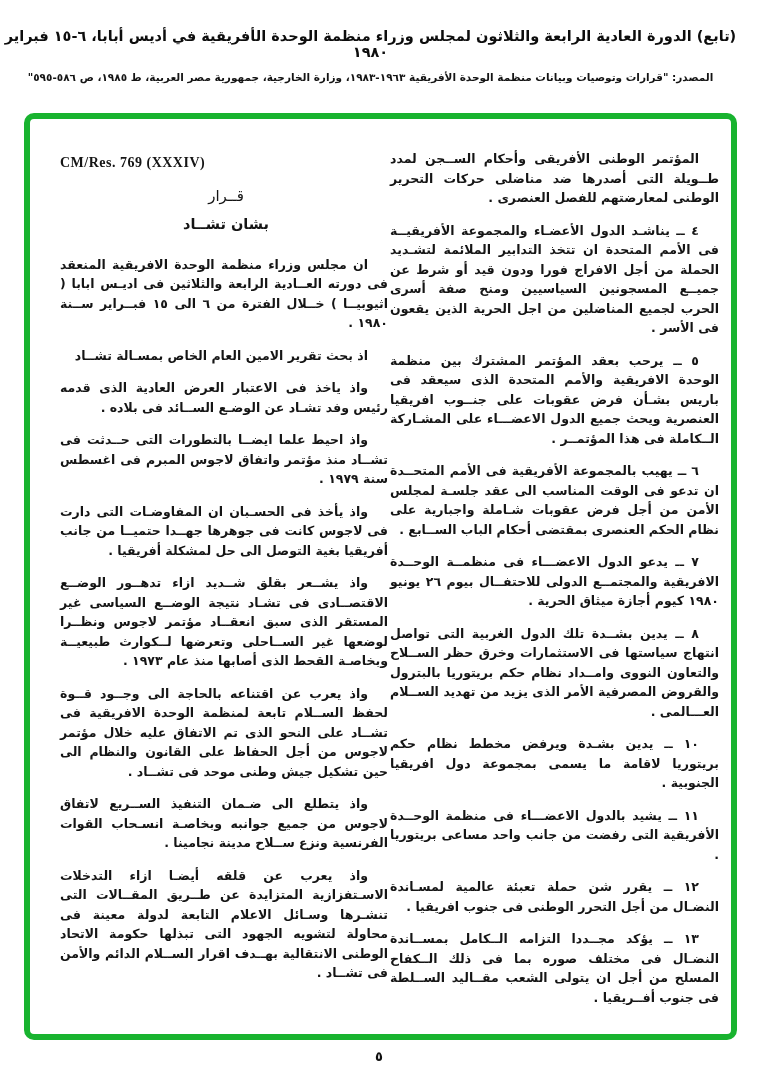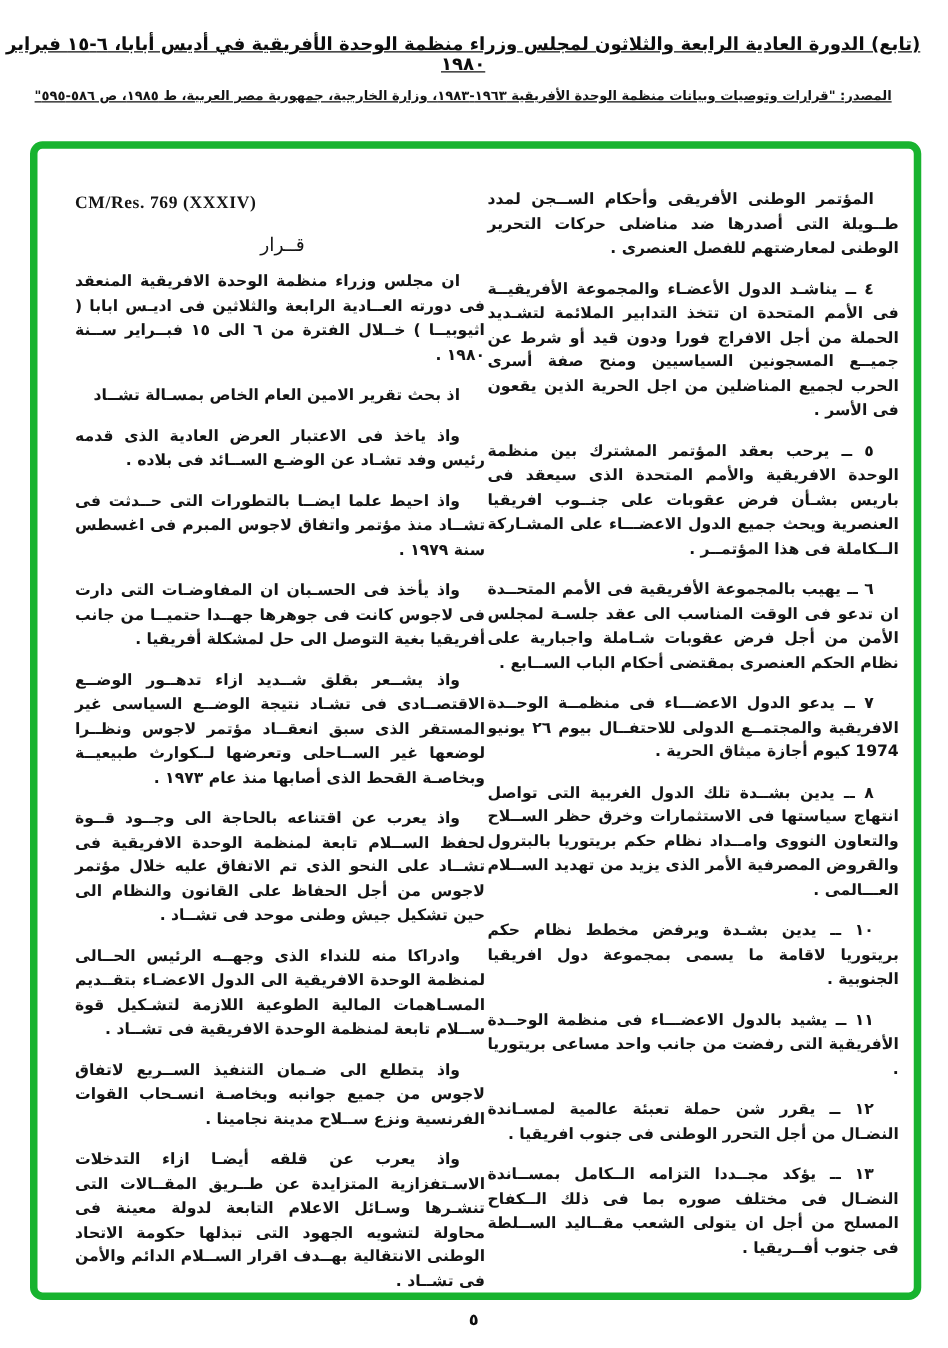--- a/index.html
+++ b/index.html
@@ -15,21 +15,20 @@
     background: #ffffff;
     color: #111;
   }
   
   .hdr {
     position: absolute;
     left: 0; top: 28px;
     width: 741px;
     text-align: center;
     direction: rtl;
-    text-decoration: underline;
   }
   .hdr-line1 {
     font-size: 14.5px;
     font-weight: bold;
     letter-spacing: 0.2px;
     color: #0d0d0d;
   }
   .hdr-line2 {
     margin-top: 11px;
     font-size: 10.5px;
@@ -107,39 +106,39 @@
     <div class="hdr-line2">المصدر: "قرارات وتوصيات وبيانات منظمة الوحدة الأفريقية ١٩٦٣-١٩٨٣، وزارة الخارجية، جمهورية مصر العربية، ط ١٩٨٥، ص ٥٨٦-٥٩٥"</div>
   </div>
 
   <div class="frame">
 
     <div class="col col-right">
       <p>المؤتمر الوطنى الأفريقى وأحكام الســجن لمدد طــويلة التى أصدرها ضد مناضلى حركات التحرير الوطنى لمعارضتهم للفصل العنصرى .</p>
       <p>٤ ــ يناشـد الدول الأعضـاء والمجموعة الأفريقيــة فى الأمم المتحدة ان تتخذ التدابير الملائمة لتشـديد الحملة من أجل الافراج فورا ودون قيد أو شرط عن جميــع المسجونين السياسيين ومنح صفة أسرى الحرب لجميع المناضلين من اجل الحرية الذين يقعون فى الأسر .</p>
       <p>٥ ــ يرحب بعقد المؤتمر المشترك بين منظمة الوحدة الافريقية والأمم المتحدة الذى سيعقد فى باريس بشـأن فرض عقوبات على جنــوب افريقيا العنصرية ويحث جميع الدول الاعضـــاء على المشـاركة الــكاملة فى هذا المؤتمــر .</p>
       <p>٦ ــ يهيب بالمجموعة الأفريقية فى الأمم المتحــدة ان تدعو فى الوقت المناسب الى عقد جلسـة لمجلس الأمن من أجل فرض عقوبات شـاملة واجبارية على نظام الحكم العنصرى بمقتضى أحكام الباب الســابع .</p>
-      <p>٧ ــ يدعو الدول الاعضـــاء فى منظمــة الوحــدة الافريقية والمجتمــع الدولى للاحتفــال بيوم ٢٦ يونيو 1974 كيوم أجازة ميثاق الحرية .</p>
+      <p>٧ ــ يدعو الدول الاعضـــاء فى منظمــة الوحــدة الافريقية والمجتمــع الدولى للاحتفــال بيوم ٢٦ يونيو ١٩٨٠ كيوم أجازة ميثاق الحرية .</p>
       <p>٨ ــ يدين بشــدة تلك الدول الغربية التى تواصل انتهاج سياستها فى الاستثمارات وخرق حظر الســلاح والتعاون النووى وامــداد نظام حكم بريتوريا بالبترول والقروض المصرفية الأمر الذى يزيد من تهديد الســلام العـــالمى .</p>
       <p>١٠ ــ يدين بشـدة ويرفض مخطط نظام حكم بريتوريا لاقامة ما يسمى بمجموعة دول افريقيا الجنوبية .</p>
       <p>١١ ــ يشيد بالدول الاعضـــاء فى منظمة الوحــدة الأفريقية التى رفضت من جانب واحد مساعى بريتوريا .</p>
       <p>١٢ ــ يقرر شن حملة تعبئة عالمية لمسـاندة النضـال من أجل التحرر الوطنى فى جنوب افريقيا .</p>
       <p>١٣ ــ يؤكد مجــددا التزامه الــكامل بمســاندة النضـال فى مختلف صوره بما فى ذلك الــكفاح المسلح من أجل ان يتولى الشعب مقــاليد الســلطة فى جنوب أفــريقيا .</p>
     </div>
 
     <div class="col col-left">
       <div class="docref">CM/Res. 769 (XXXIV)</div>
       <div class="res-title">قــرار</div>
+      <div class="res-subtitle">بشان تشــاد</div>
       <p>ان مجلس وزراء منظمة الوحدة الافريقية المنعقد فى دورته العــادية الرابعة والثلاثين فى اديـس ابابا ( اثيوبيــا ) خــلال الفترة من ٦ الى ١٥ فبــراير ســنة ١٩٨٠ .</p>
       <p>اذ بحث تقرير الامين العام الخاص بمسـالة تشــاد</p>
       <p>واذ ياخذ فى الاعتبار العرض العادية الذى قدمه رئيس وفد تشـاد عن الوضـع الســائد فى بلاده .</p>
       <p>واذ احيط علما ايضــا بالتطورات التى حــدثت فى تشــاد منذ مؤتمر واتفاق لاجوس المبرم فى اغسطس سنة ١٩٧٩ .</p>
       <p>واذ يأخذ فى الحسـبان ان المفاوضـات التى دارت فى لاجوس كانت فى جوهرها جهــدا حتميــا من جانب أفريقيا بغية التوصل الى حل لمشكلة أفريقيا .</p>
       <p>واذ يشــعر بقلق شــديد ازاء تدهــور الوضــع الاقتصــادى فى تشـاد نتيجة الوضــع السياسى غير المستقر الذى سبق انعقــاد مؤتمر لاجوس ونظــرا لوضعها غير الســاحلى وتعرضها لــكوارث طبيعيــة وبخاصـة القحط الذى أصابها منذ عام ١٩٧٣ .</p>
       <p>واذ يعرب عن اقتناعه بالحاجة الى وجــود قــوة لحفظ الســلام تابعة لمنظمة الوحدة الافريقية فى تشــاد على النحو الذى تم الاتفاق عليه خلال مؤتمر لاجوس من أجل الحفاظ على القانون والنظام الى حين تشكيل جيش وطنى موحد فى تشــاد .</p>
-      <p>وادراكا منه للنداء الذى وجهــه الرئيس الحــالى لمنظمة الوحدة الافريقية الى الدول الاعضـاء بتقــديم المسـاهمات المالية الطوعية اللازمة لتشـكيل قوة ســلام تابعة لمنظمة الوحدة الافريقية فى تشــاد .</p>
       <p>واذ يتطلع الى ضـمان التنفيذ الســريع لاتفاق لاجوس من جميع جوانبه وبخاصـة انسـحاب القوات الفرنسية ونزع ســلاح مدينة نجامينا .</p>
       <p>واذ يعرب عن قلقه أيضـا ازاء التدخلات الاسـتفزازية المتزايدة عن طــريق المقــالات التى تنشـرها وسـائل الاعلام التابعة لدولة معينة فى محاولة لتشويه الجهود التى تبذلها حكومة الاتحاد الوطنى الانتقالية بهــدف اقرار الســلام الدائم والأمن فى تشــاد .</p>
 
     </div>
 
   </div>
 
   <div class="pagenum">٥</div>
 
 </div>

